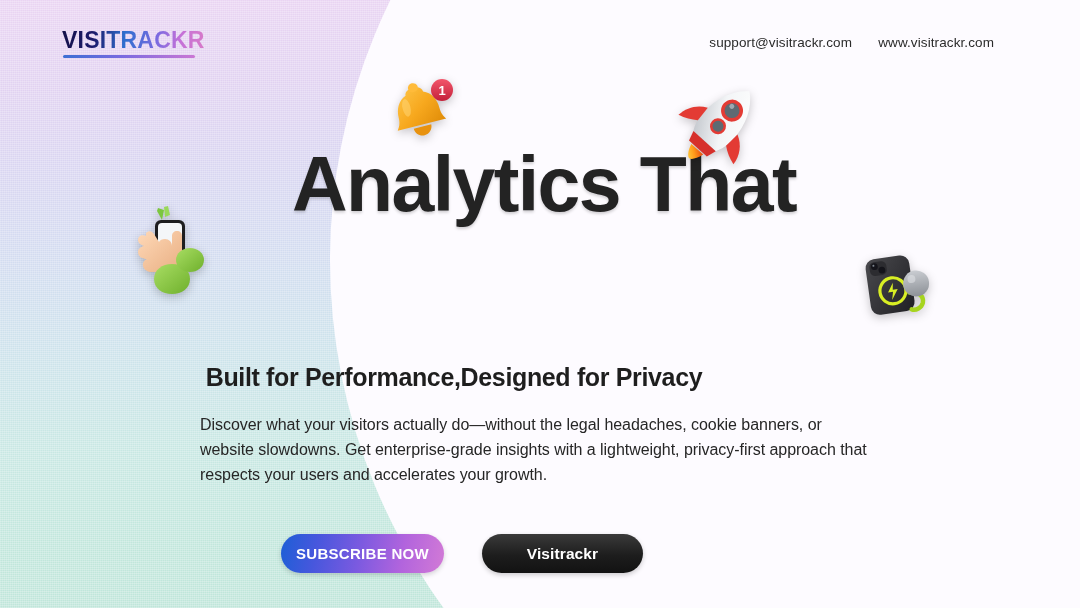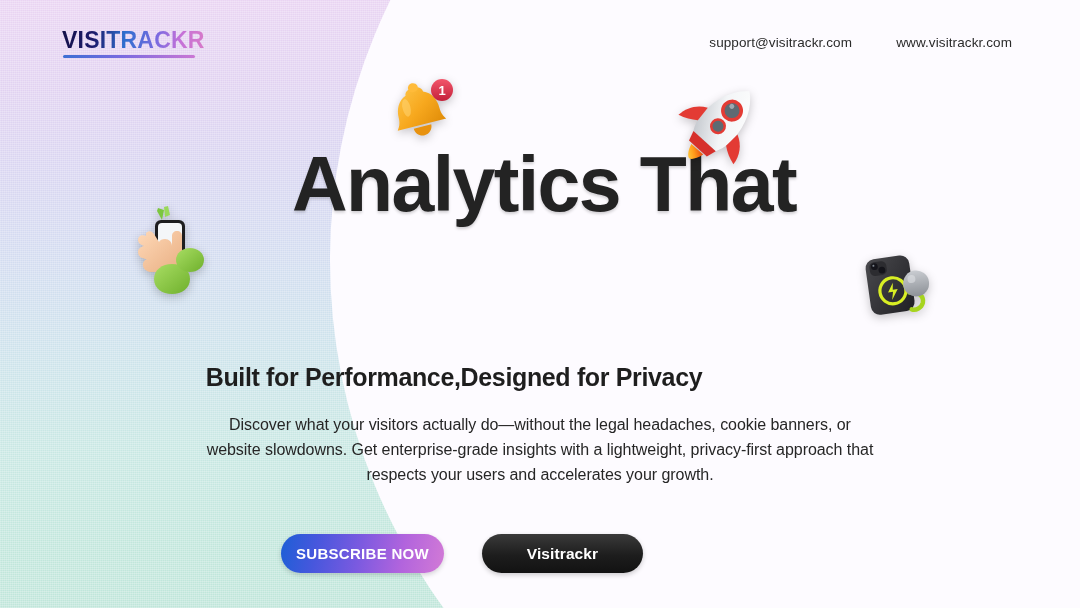--- a/index.html
+++ b/index.html
@@ -89,21 +89,21 @@
     background:linear-gradient(90deg,#3b6fd4 0%,#7a6ae0 45%,#cb77d4 100%);
   }
   .contact {
     position:absolute; top:35px;
     font-size:13.5px;
     color:#2b2b2b;
     letter-spacing:.1px;
     white-space:nowrap;
   }
   .contact-email { right:228px; }
-  .contact-site  { right:68px; }
+  .contact-site  { right:86px; }
 
   
   .headline {
     position:absolute;
     left:0; top:142px;
     width:1080px;
     text-align:center;
     z-index:25;
     pointer-events:none;
   }
@@ -139,21 +139,21 @@
     font-size:25px;
     font-weight:700;
     color:#1e1e1e;
     letter-spacing:-.35px;
     z-index:25;
   }
   .paragraph {
     position:absolute;
     left:200px; top:412px;
     width:680px;
-    text-align:center;
+    text-align:left;
     font-size:16px;
     line-height:25px;
     color:#262626;
     letter-spacing:-.05px;
     z-index:25;
   }
 
   
   .buttons {
     position:absolute;

